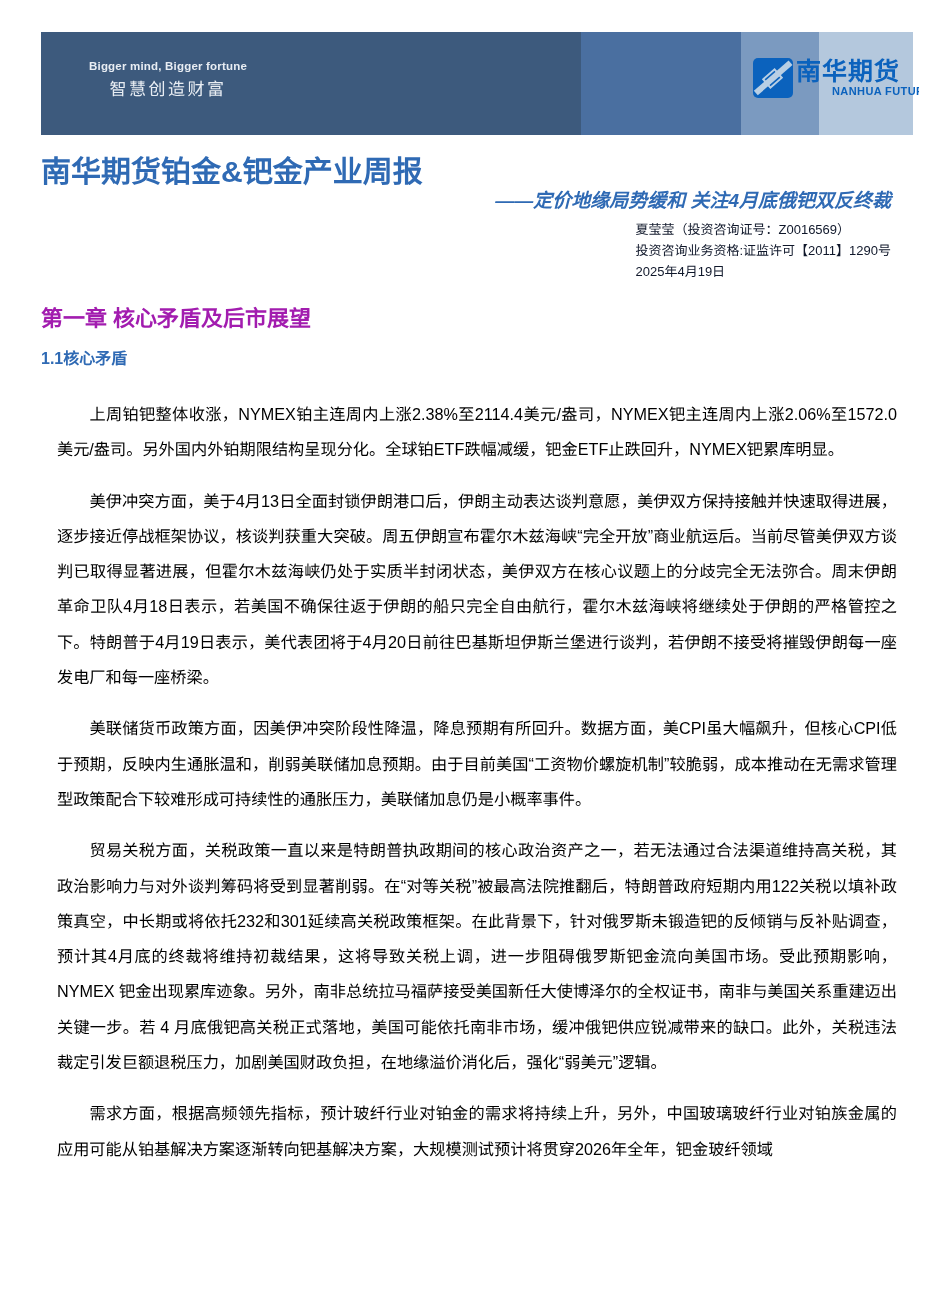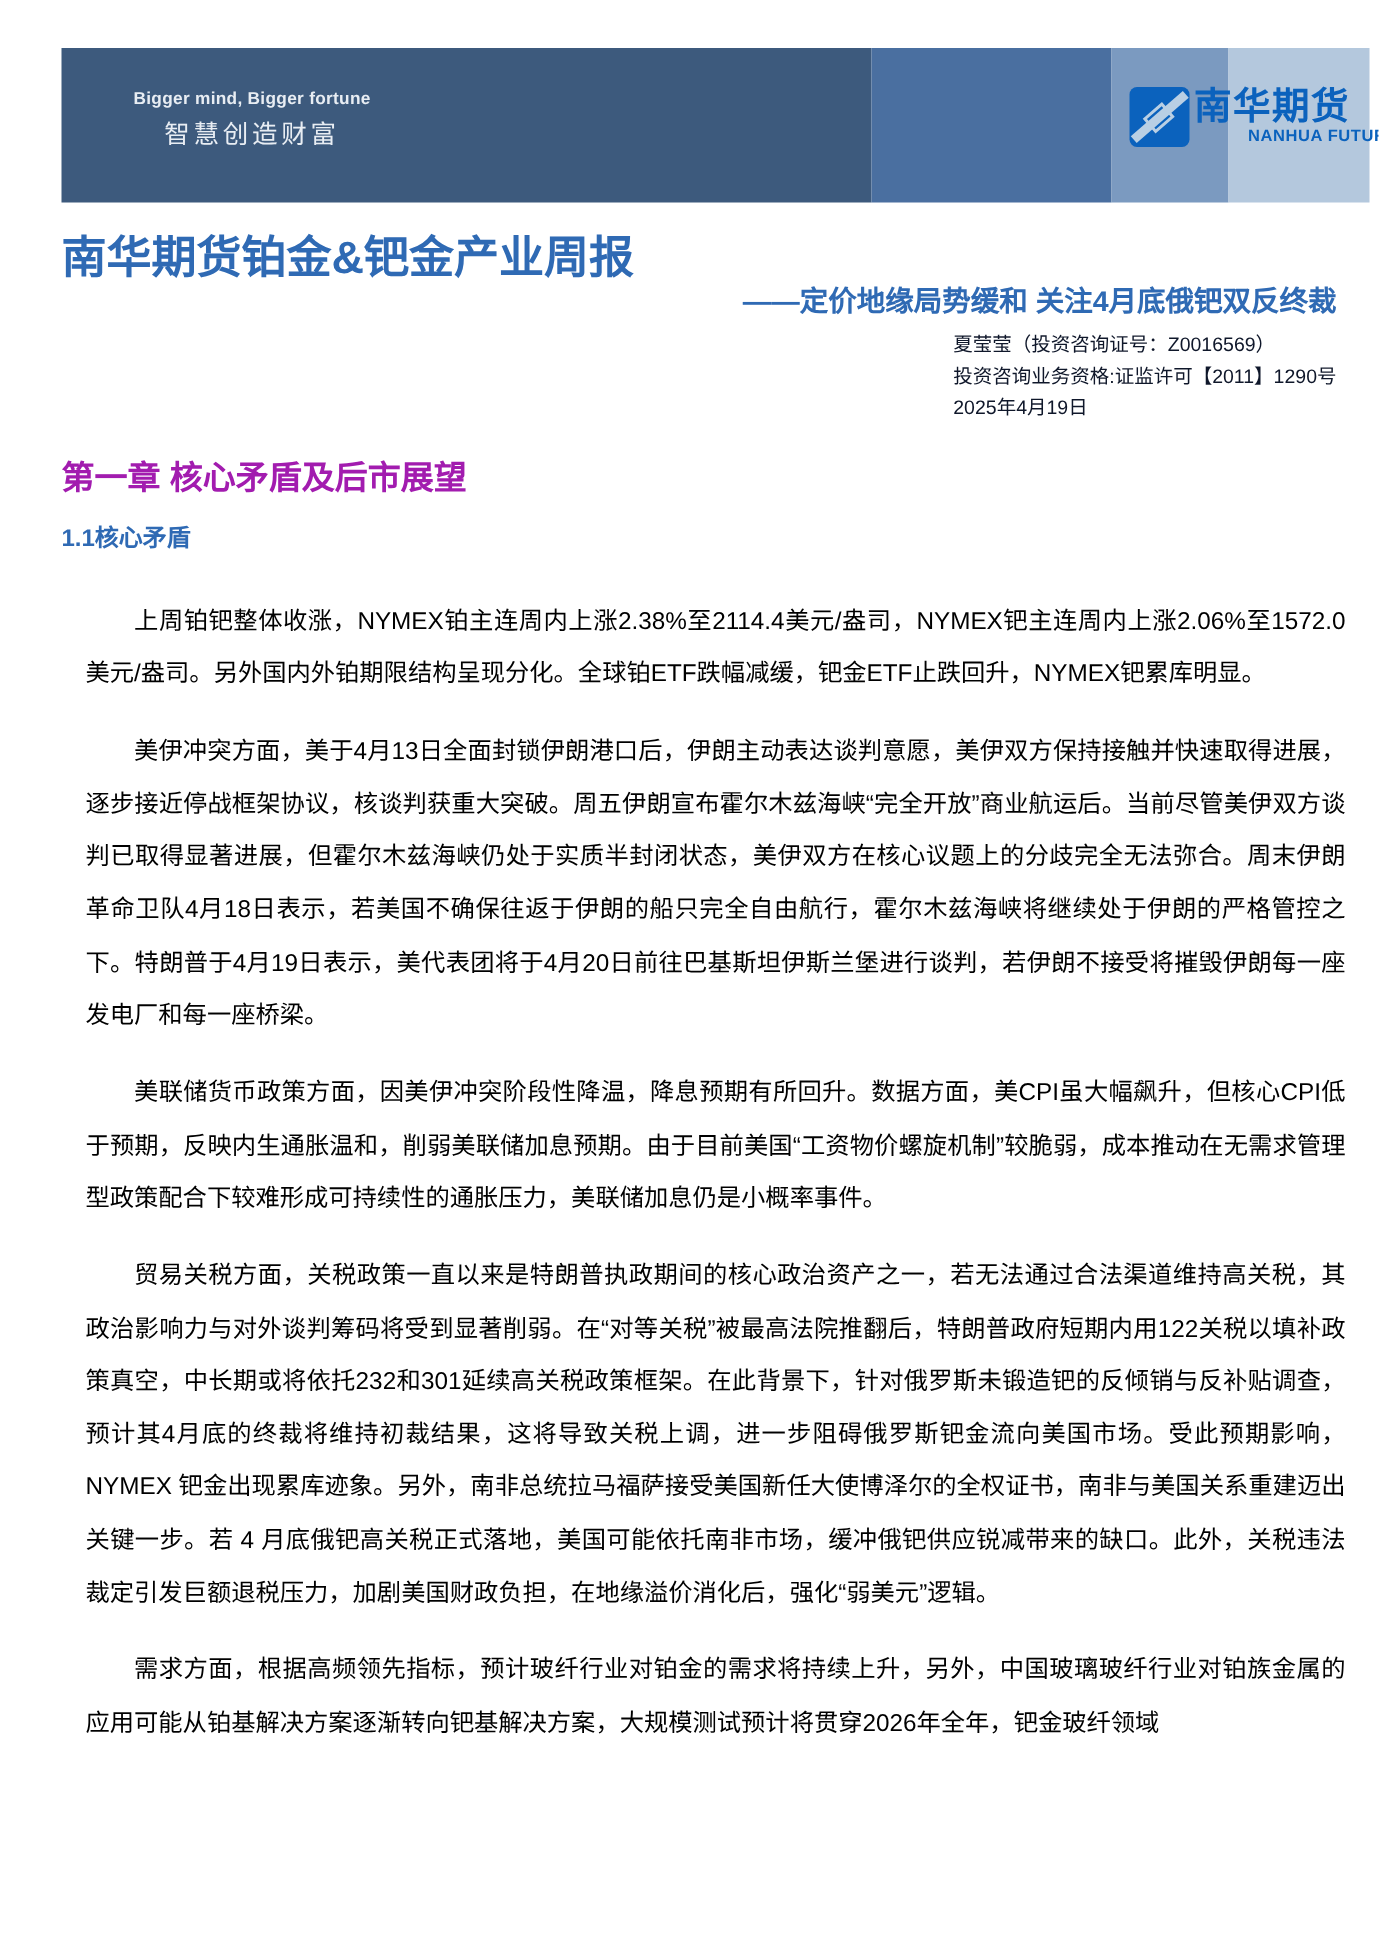--- a/index.html
+++ b/index.html
@@ -126,20 +126,21 @@
     white-space: nowrap;
   }
   .doc-subtitle {
     position: absolute;
     right: 28px;
     top: 185px;
     font-size: 19px;
     font-weight: bold;
     color: #2f6ab4;
     white-space: nowrap;
+    font-style: italic;
   }
   .byline {
     position: absolute;
     right: 28px;
     top: 219px;
     font-size: 13px;
     line-height: 1.62;
     color: #0f172a;
   }
   .byline div { white-space: nowrap; }

